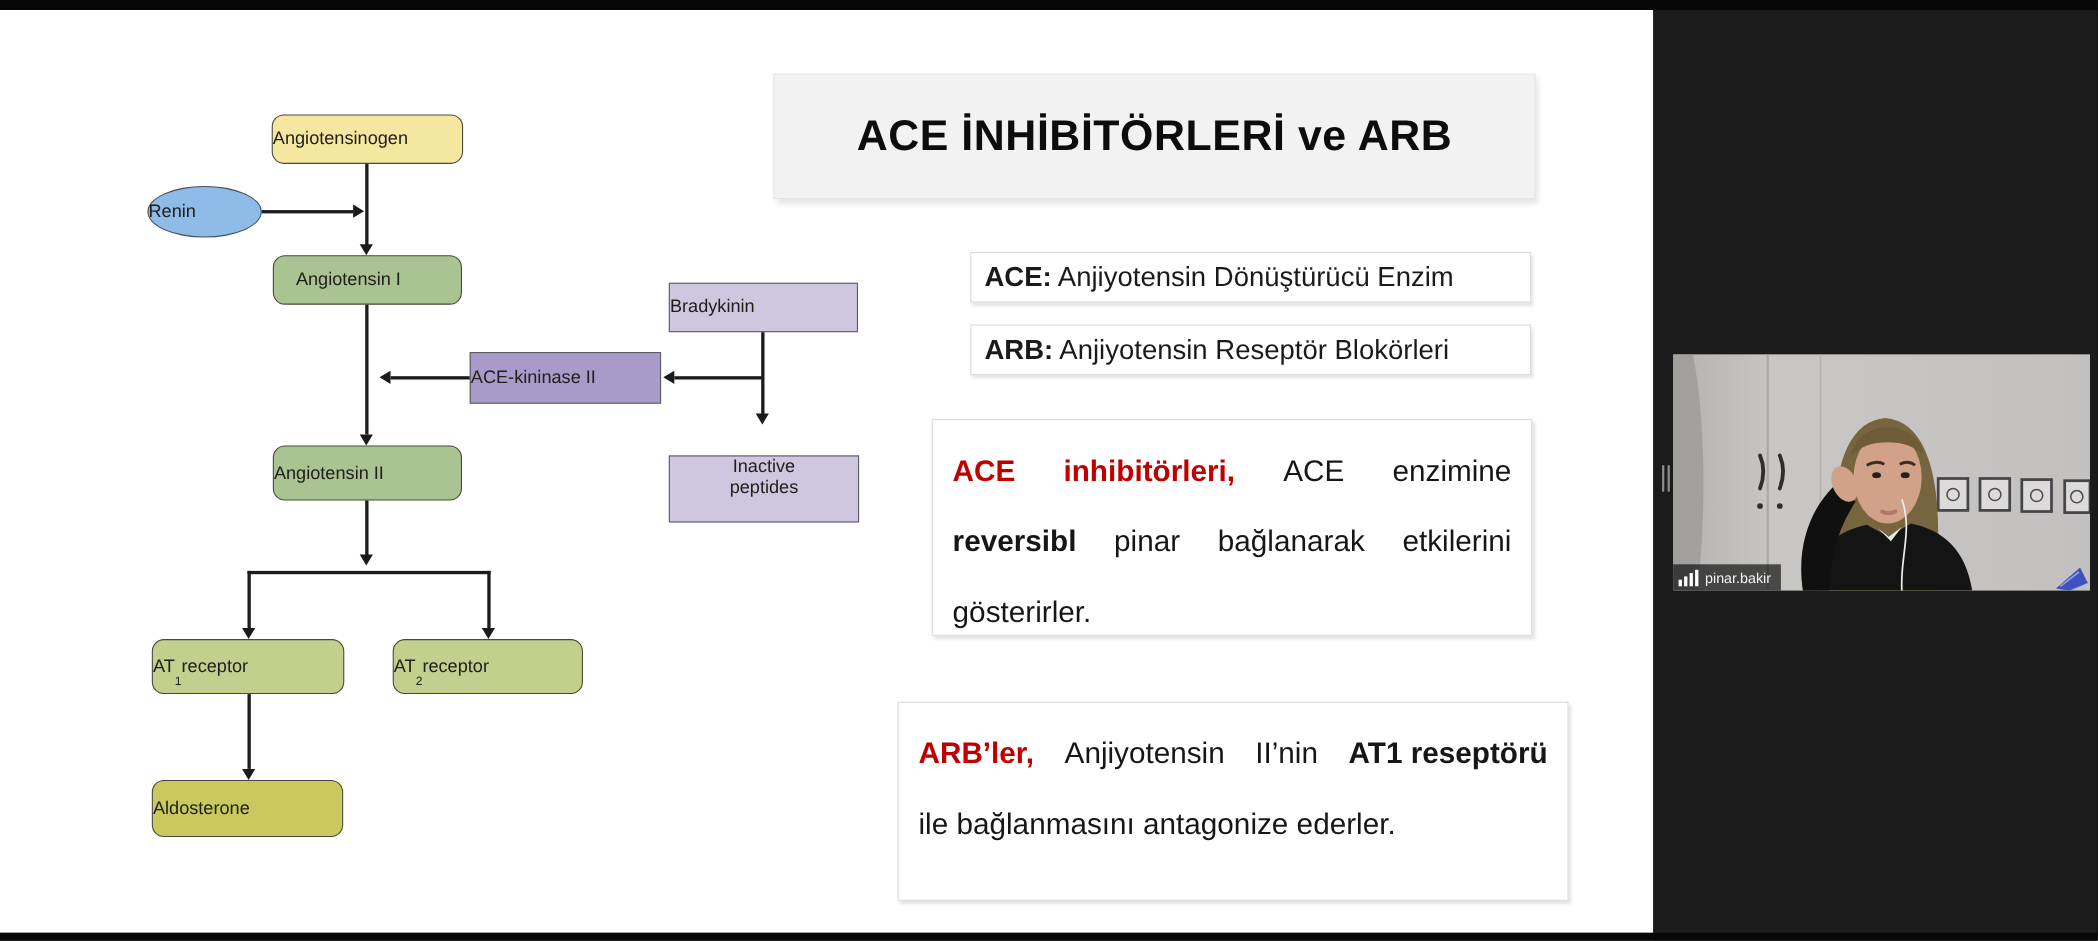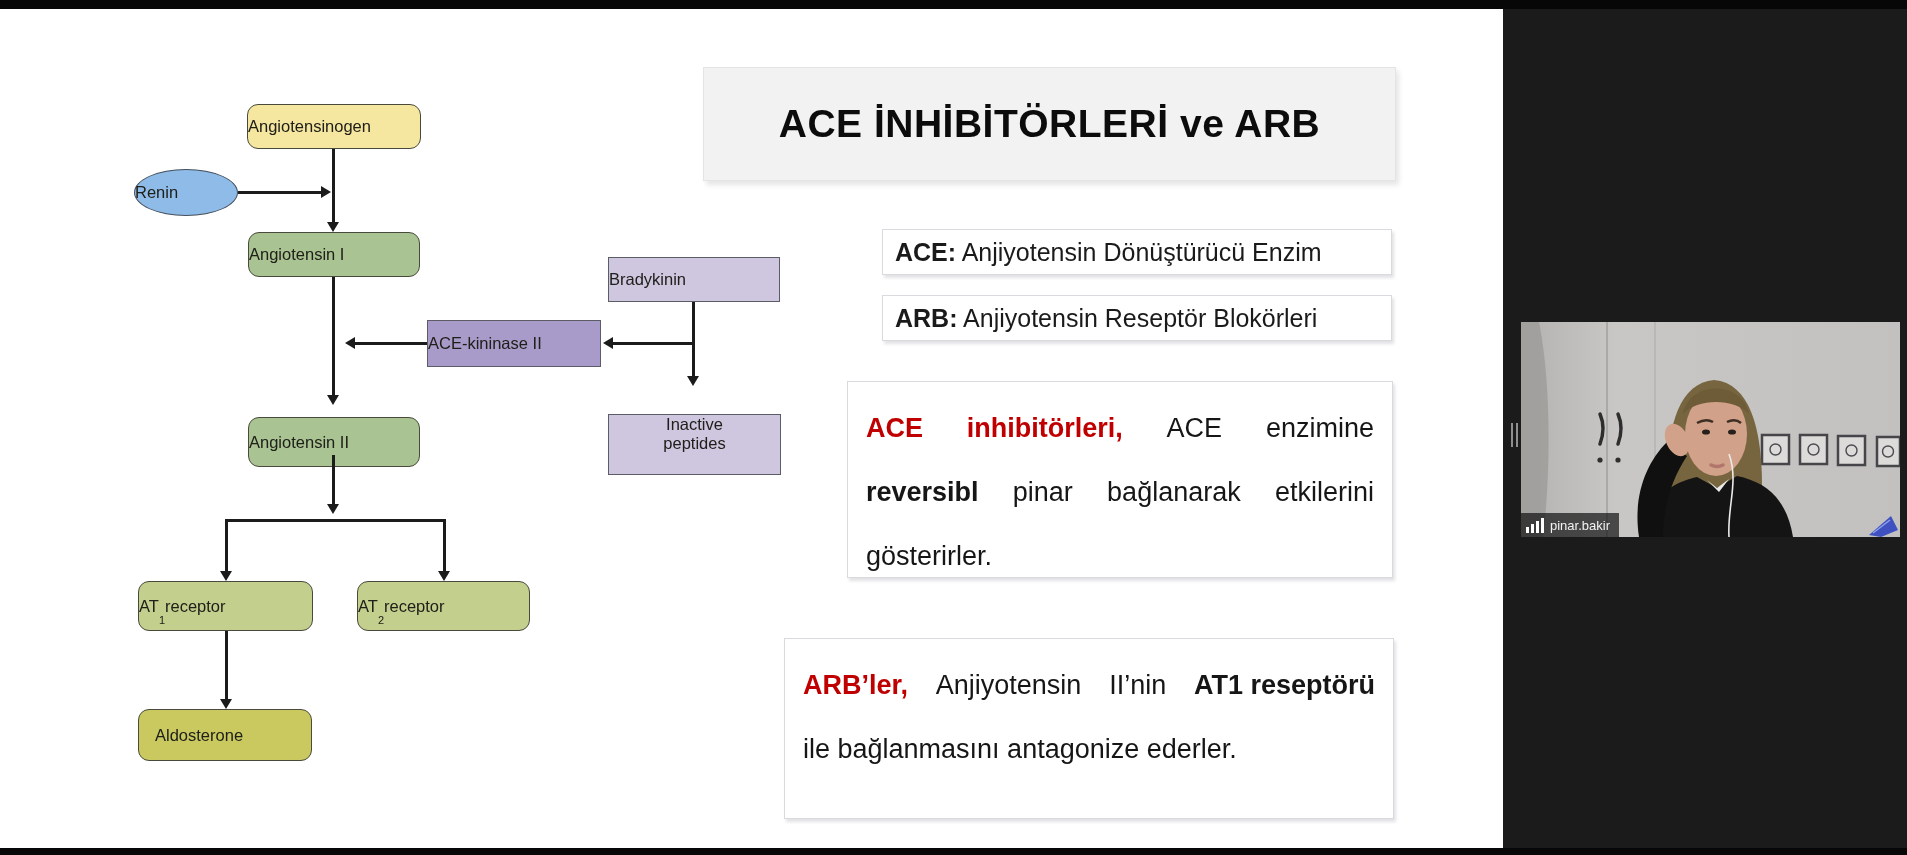--- a/index.html
+++ b/index.html
@@ -11,21 +11,21 @@
   .bar-bottom{position:absolute;left:0;top:848px;width:1907px;height:7px;background:#070707;}
 
   
   .node{position:absolute;display:flex;align-items:center;justify-content:flex-start;
     font-size:16.5px;color:#20201a;text-align:center;box-sizing:border-box;}
   .rounded{border:1.7px solid #4a4a3c;border-radius:11px;}
   .square{border:1.4px solid #5c5c64;}
   .fill-yellow{background:#f6e7a0;}
   .fill-green{background:#a9c492;}
   .fill-lgreen{background:#c3cf8d;}
-  .fill-olive{background:#c9c95f;padding-left:16px;}
+  .fill-olive{background:#c9c95f;}
   .fill-blue{background:#8fbbe8;}
   .fill-purple{background:#a89bc9;}
   .fill-lpurple{background:#cfc6e0;}
   .ellipse{border:1.7px solid #44505c;border-radius:50%;}
   .node sub{font-size:11px;line-height:1;align-self:flex-end;margin-bottom:4px;}
   .two-line{flex-direction:column;line-height:1.15;}
 
   
   .vline,.hline{position:absolute;background:#1b1b1b;}
   .vline{width:3px;}
@@ -73,38 +73,38 @@
   <div id="slide">
 
     <div class="node rounded fill-yellow" style="left:247px;top:95px;width:174px;height:45px;">
       <span>Angiotensinogen</span>
     </div>
 
     <div class="node ellipse fill-blue" style="left:134px;top:160px;width:104px;height:47px;">
       <span>Renin</span>
     </div>
 
-    <div class="node rounded fill-green" style="left:248px;top:223px;width:172px;height:45px;">
+    <div class="node rounded fill-green" style="left:248px;top:223px;width:172px;height:45px;padding-left:20px;">
       <span>Angiotensin I</span>
     </div>
 
     <div class="node square fill-lpurple" style="left:608px;top:248px;width:172px;height:45px;">
       <span>Bradykinin</span>
     </div>
 
     <div class="node square fill-purple" style="left:427px;top:311px;width:174px;height:47px;">
       <span>ACE-kininase II</span>
     </div>
 
     <div class="node square fill-lpurple two-line" style="left:608px;top:377px;width:173px;height:61px;margin-top:28px;">
       <span>Inactive</span>
       <span>peptides</span>
     </div>
 
-    <div class="node rounded fill-green" style="left:248px;top:408px;width:172px;height:50px;">
+    <div class="node rounded fill-green" style="left:248px;top:396px;width:172px;height:50px;">
       <span>Angiotensin II</span>
     </div>
 
     <div class="node rounded fill-lgreen" style="left:138px;top:572px;width:175px;height:50px;">
       <span>AT</span>
         <sub>1</sub>
         <span> receptor</span>
     </div>
 
     <div class="node rounded fill-lgreen" style="left:357px;top:572px;width:173px;height:50px;">
@@ -169,21 +169,21 @@
         <span class="b">reversibl</span>
         <span>pinar</span>
         <span>bağlanarak</span>
         <span>etkilerini</span>
       </div>
       <div class="lline">
         <span>gösterirler.</span>
       </div>
     </div>
 
-    <div class="parabox" style="left:784px;top:629px;width:610px;height:181px;">
+    <div class="parabox" style="left:816px;top:629px;width:610px;height:181px;">
       <div class="jline">
         <span class="red">ARB’ler,</span>
         <span>Anjiyotensin</span>
         <span>II’nin</span>
         <span class="b">AT1 reseptörü</span>
       </div>
       <div class="lline">
         <span>ile bağlanmasını antagonize ederler.</span>
       </div>
     </div>

